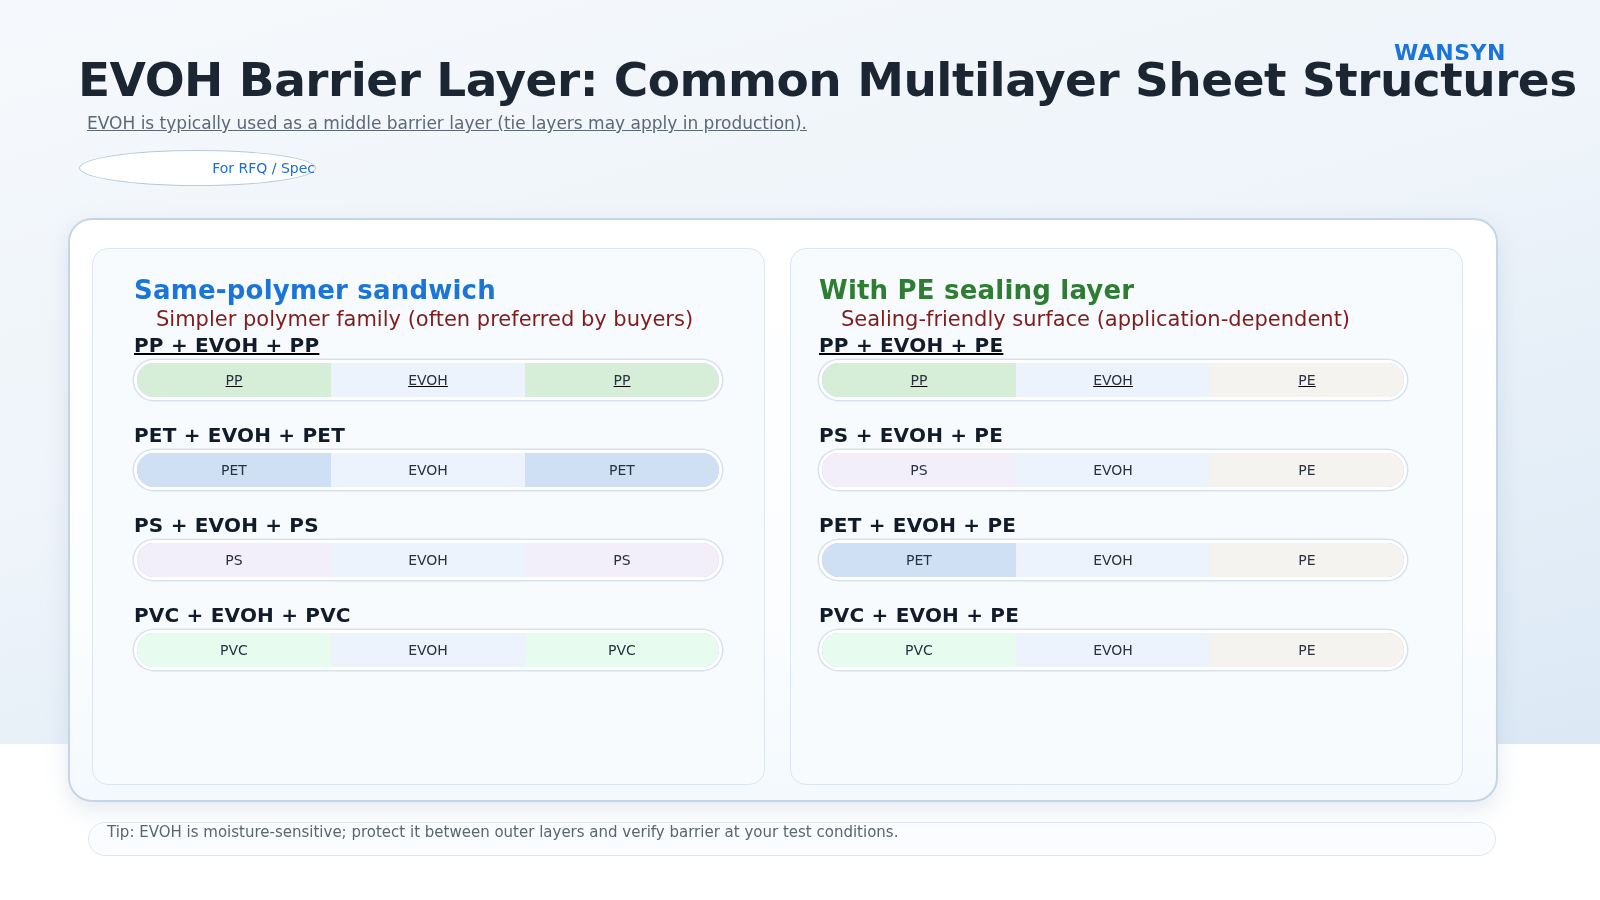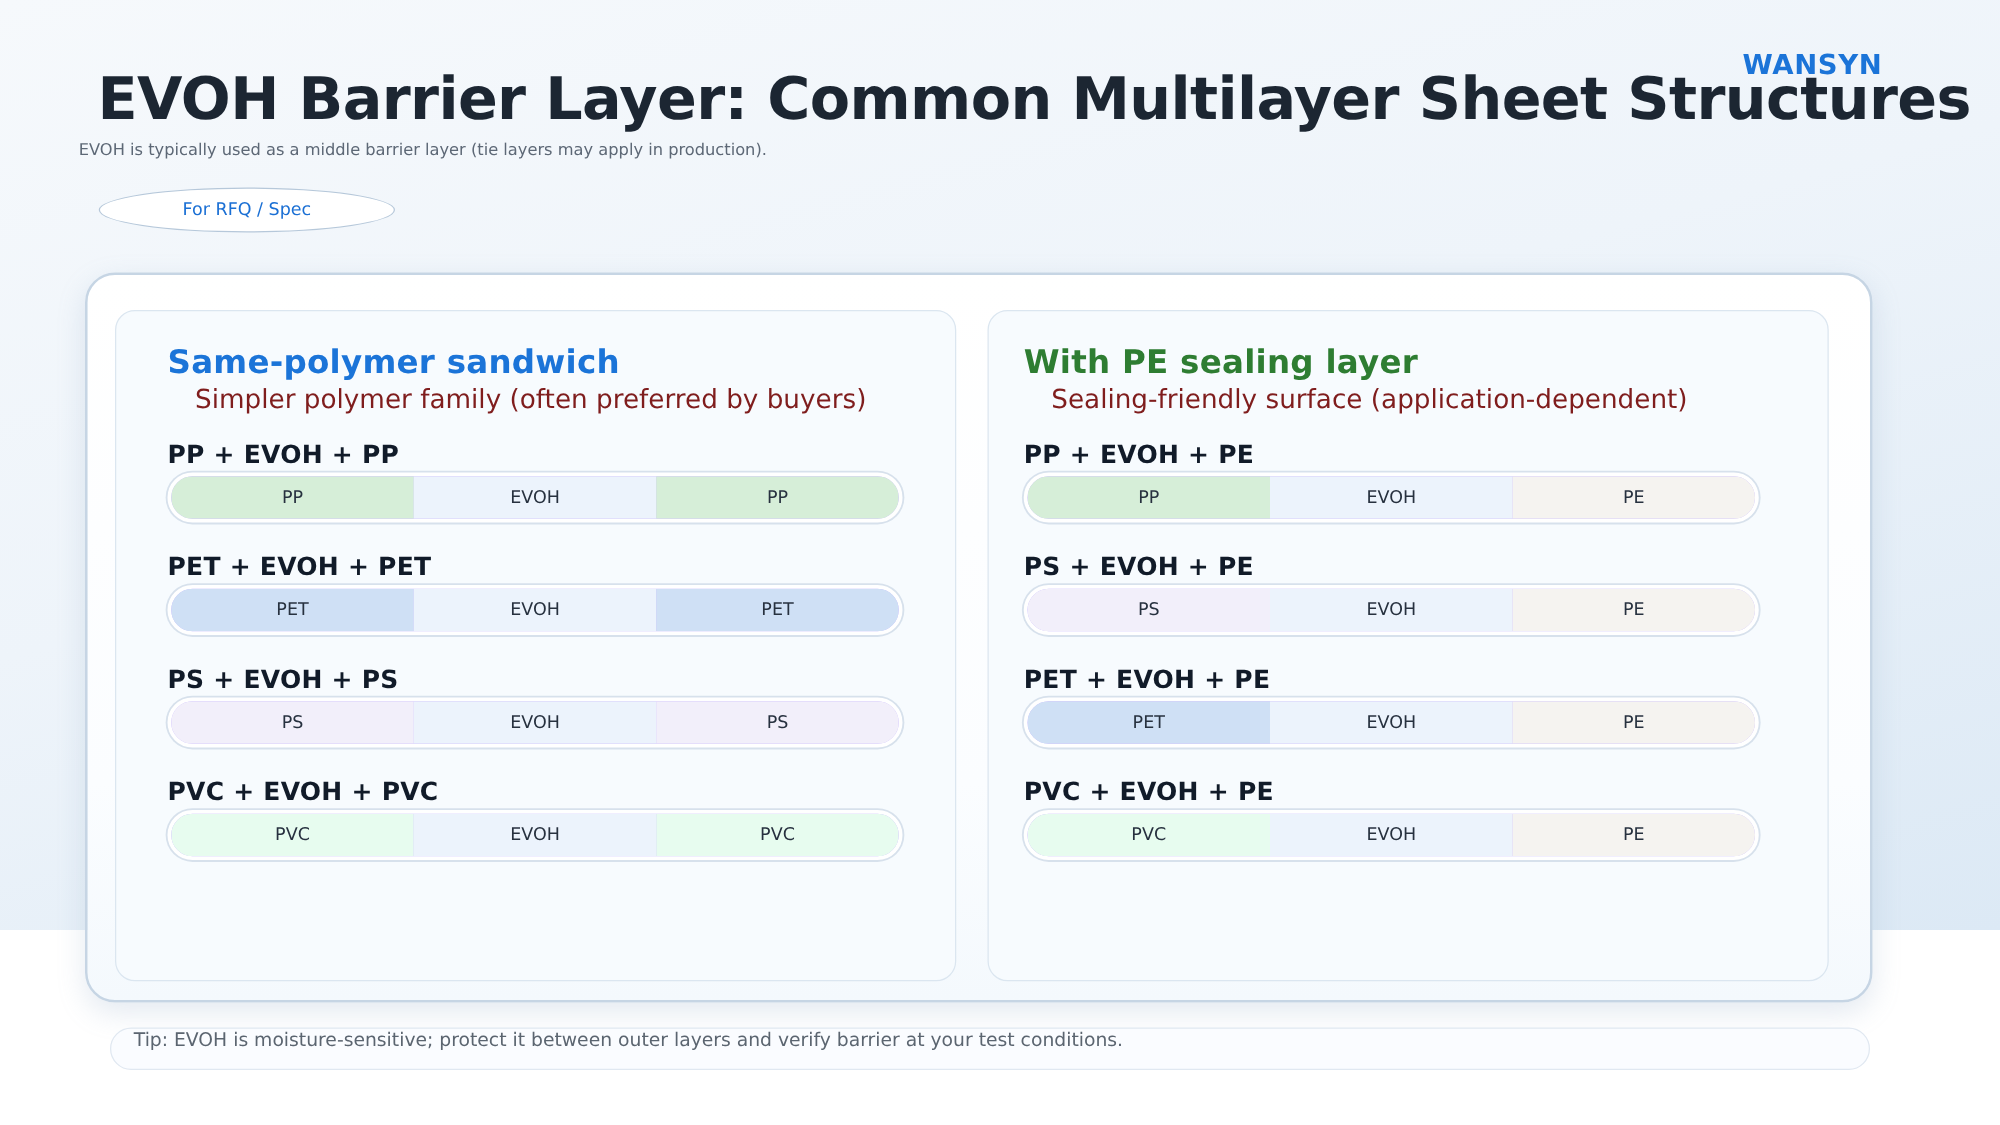--- a/index.html
+++ b/index.html
@@ -17,30 +17,30 @@
     position: absolute; left: 1394px; top: 40px;
     font-size: 22px; font-weight: bold; letter-spacing: 0.5px;
     color: #1b74d8;
   }
   .title {
     position: absolute; left: 78px; top: 52px;
     font-size: 47px; font-weight: bold; letter-spacing: -0.5px;
     color: #1c2632; white-space: nowrap;
   }
   .subtitle {
-    position: absolute; left: 63px; top: 113px;
-    font-size: 13px; color: #5d6876;
+    position: absolute; left: 87px; top: 113px;
+    font-size: 17px; color: #5d6876; text-decoration: underline;
   }
   .badge {
     position: absolute; left: 79px; top: 150px;
     width: 237px; height: 36px;
     background: #ffffff;
     border: 1.5px solid #b6c8da;
     border-radius: 50%;
-    display: flex; align-items: center; justify-content: center;
+    display: flex; align-items: center; justify-content: flex-end;
     cursor: pointer;
   }
   .badge span { font-size: 14px; color: #1a6fd4; }
   .panel {
     position: absolute; left: 68px; top: 218px;
     width: 1430px; height: 584px;
     background: linear-gradient(180deg, #ffffff 0%, #fbfdff 70%, #f4f9fd 100%);
     border: 2px solid #c6d5e4;
     border-radius: 24px;
     box-shadow: 0 8px 22px rgba(130, 160, 190, 0.22);
@@ -56,21 +56,21 @@
   .card-left  { left: 22px; padding-left: 41px; }
   .card-right { left: 720px; }
   .card-title {
     font-size: 26px; font-weight: bold; line-height: 30px;
     letter-spacing: 0.2px;
   }
   .card-subtitle {
     margin-top: 5px; font-size: 21px; line-height: 18px; color: #7f1d1d; margin-left: 22px;
   }
   .structure { margin-top: 24px; }
-  .structures .structure:first-child { margin-top: 24px; }
+  .structures .structure:first-child { margin-top: 6px; text-decoration: underline; }
   .structure-label {
     font-size: 20px; font-weight: bold; line-height: 22px;
     color: #111b29; letter-spacing: 0.2px;
   }
   .layer-bar {
     margin-top: 4px;
     width: 588px; height: 40px;
     display: flex;
     border: 3px solid #ffffff;
     border-radius: 20px;

